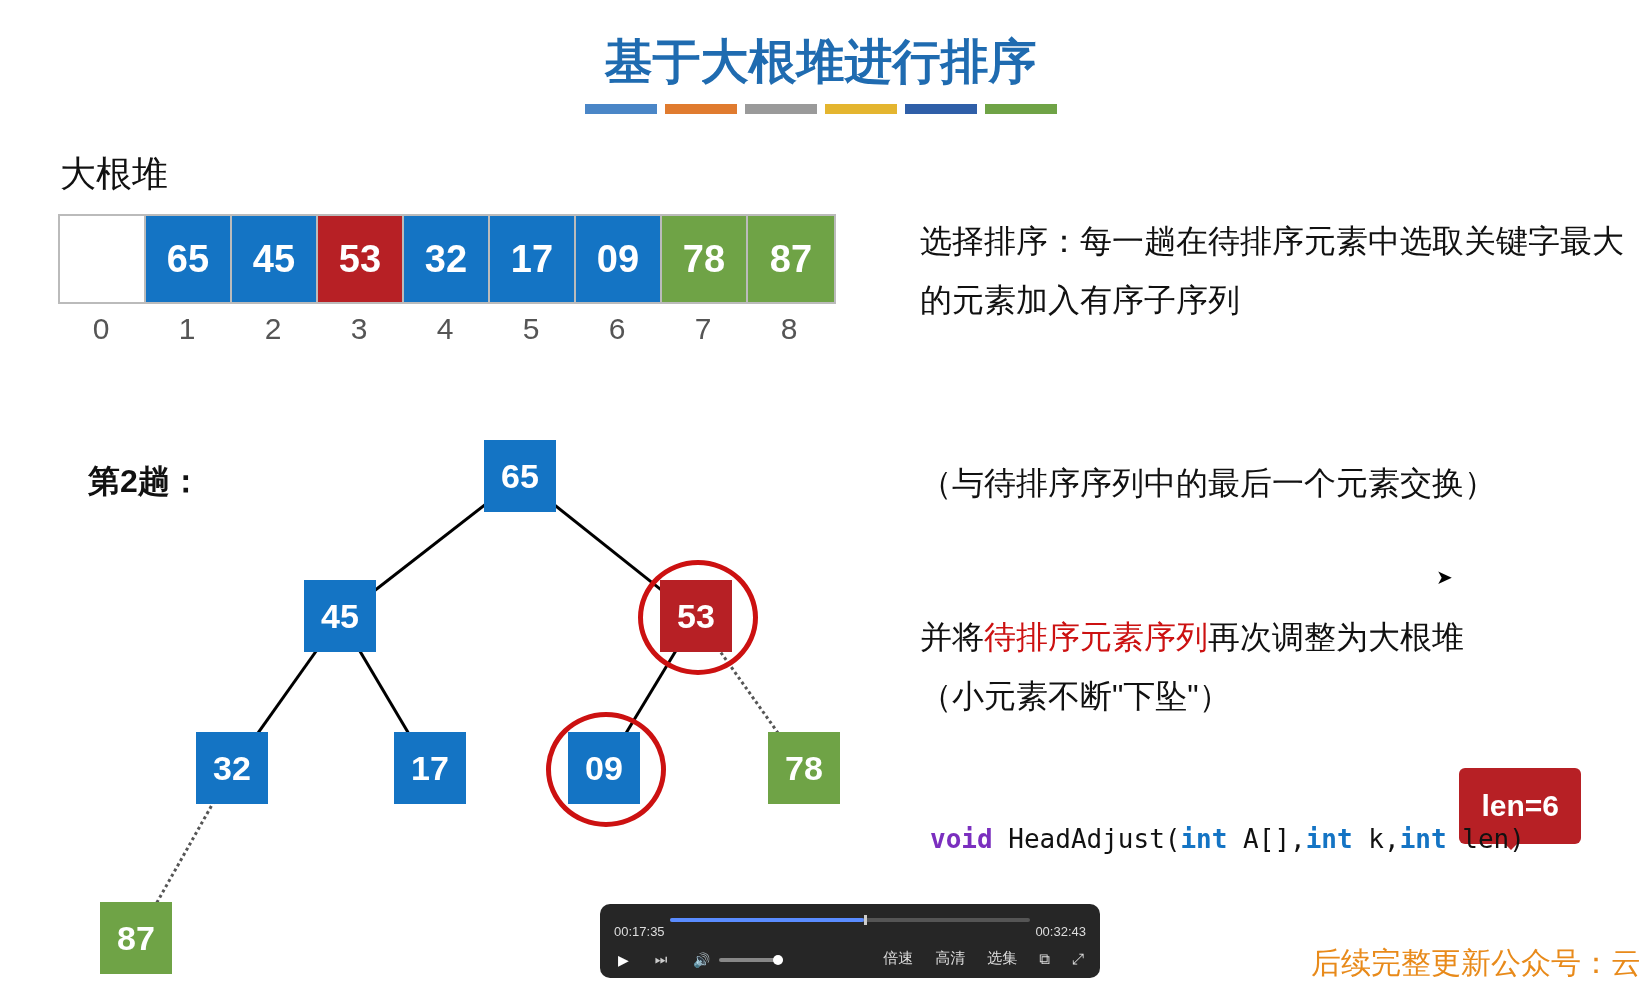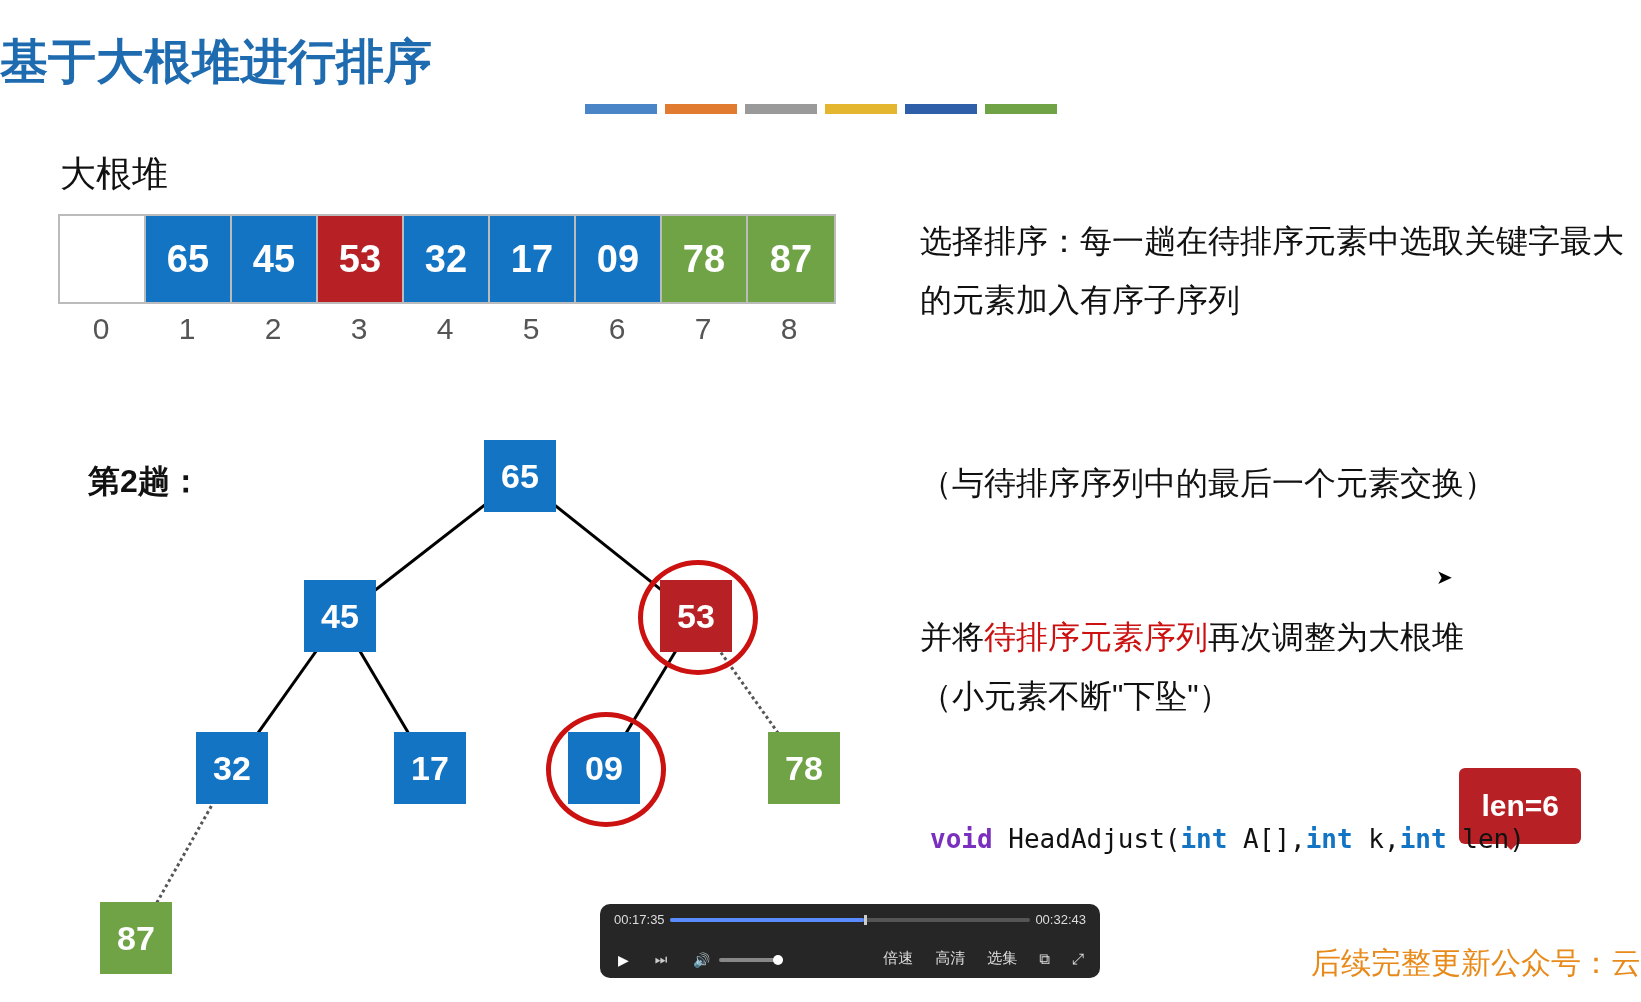--- a/index.html
+++ b/index.html
@@ -1,16 +1,16 @@
 <!DOCTYPE html>
 <html><head>
 <meta charset="utf-8">
 <style>
   html,body{margin:0;padding:0;background:#fff;font-family:"PingFang SC","Microsoft YaHei",Arial,sans-serif;color:#111;width:1641px;height:1002px;overflow:hidden;position:relative}
-  .title{position:absolute;left:0;right:0;top:30px;font-size:48px;font-weight:700;color:#1f6bb0}
+  .title{position:absolute;left:0;right:0;top:30px;text-align:center;font-size:48px;font-weight:700;color:#1f6bb0}
   .title-bars{position:absolute;left:50%;top:104px;transform:translateX(-50%);display:flex;gap:8px}
   .title-bars span{display:block;width:72px;height:10px}
   .subtitle{position:absolute;left:60px;top:150px;font-size:36px}
   .arr{position:absolute;left:58px;top:214px;border:2px solid #bbb;display:flex}
   .cell{width:86px;height:86px;display:flex;align-items:center;justify-content:center;font-size:38px;font-weight:700;color:#fff;box-sizing:border-box;border-right:2px solid #bbb}
   .cell:last-child{border-right:none}
   .cell.empty{background:#fff}
   .cell.blue{background:#1474c4}
   .cell.red{background:#b72025}
   .cell.green{background:#6fa346}
@@ -27,21 +27,21 @@
   .code{position:absolute;font-family:Menlo,Consolas,monospace;font-size:26px}
   .code .cmt{color:#7a7a7a}
   .code .kw{color:#7b2fbf;font-weight:700}
   .code .ty{color:#1474c4;font-weight:700}
   .badge{position:absolute;background:#b72025;color:#fff;font-size:30px;font-weight:700;padding:21px 22px;border-radius:6px}
   .badge::after{content:"";position:absolute;left:42px;bottom:-16px;border:10px solid transparent;border-top-color:#b72025}
   .footnote{position:absolute;color:#e88a1a;font-size:30px}
   .cursor-arrow{position:absolute;font-size:20px;color:#000}
   
   .vbar{position:absolute;left:600px;bottom:24px;width:500px;height:74px;background:rgba(20,20,20,.92);border-radius:10px;color:#ddd;font-size:14px;font-family:Arial}
-  .vtime{position:absolute;top:8px;font-size:13px}
+  .vtime{position:absolute;top:20px;font-size:13px}
   .vprog{position:absolute;left:70px;right:70px;top:14px;height:4px;background:#555;border-radius:2px}
   .vprog .vfill{position:absolute;left:0;top:0;bottom:0;background:#5a8cff;border-radius:2px}
   .vprog .vknob{position:absolute;top:-3px;width:3px;height:10px;background:#ccc}
   .vctrl{position:absolute;bottom:10px;left:18px;display:flex;gap:26px;align-items:center}
   .vright{position:absolute;bottom:10px;right:16px;display:flex;gap:22px;align-items:center;font-size:15px}
   .vol{display:flex;align-items:center;gap:8px}
   .voltrack{width:64px;height:4px;background:#888;border-radius:2px;position:relative}
   .volknob{position:absolute;right:0;top:-3px;width:10px;height:10px;background:#fff;border-radius:50%}
 </style>
 </head>

